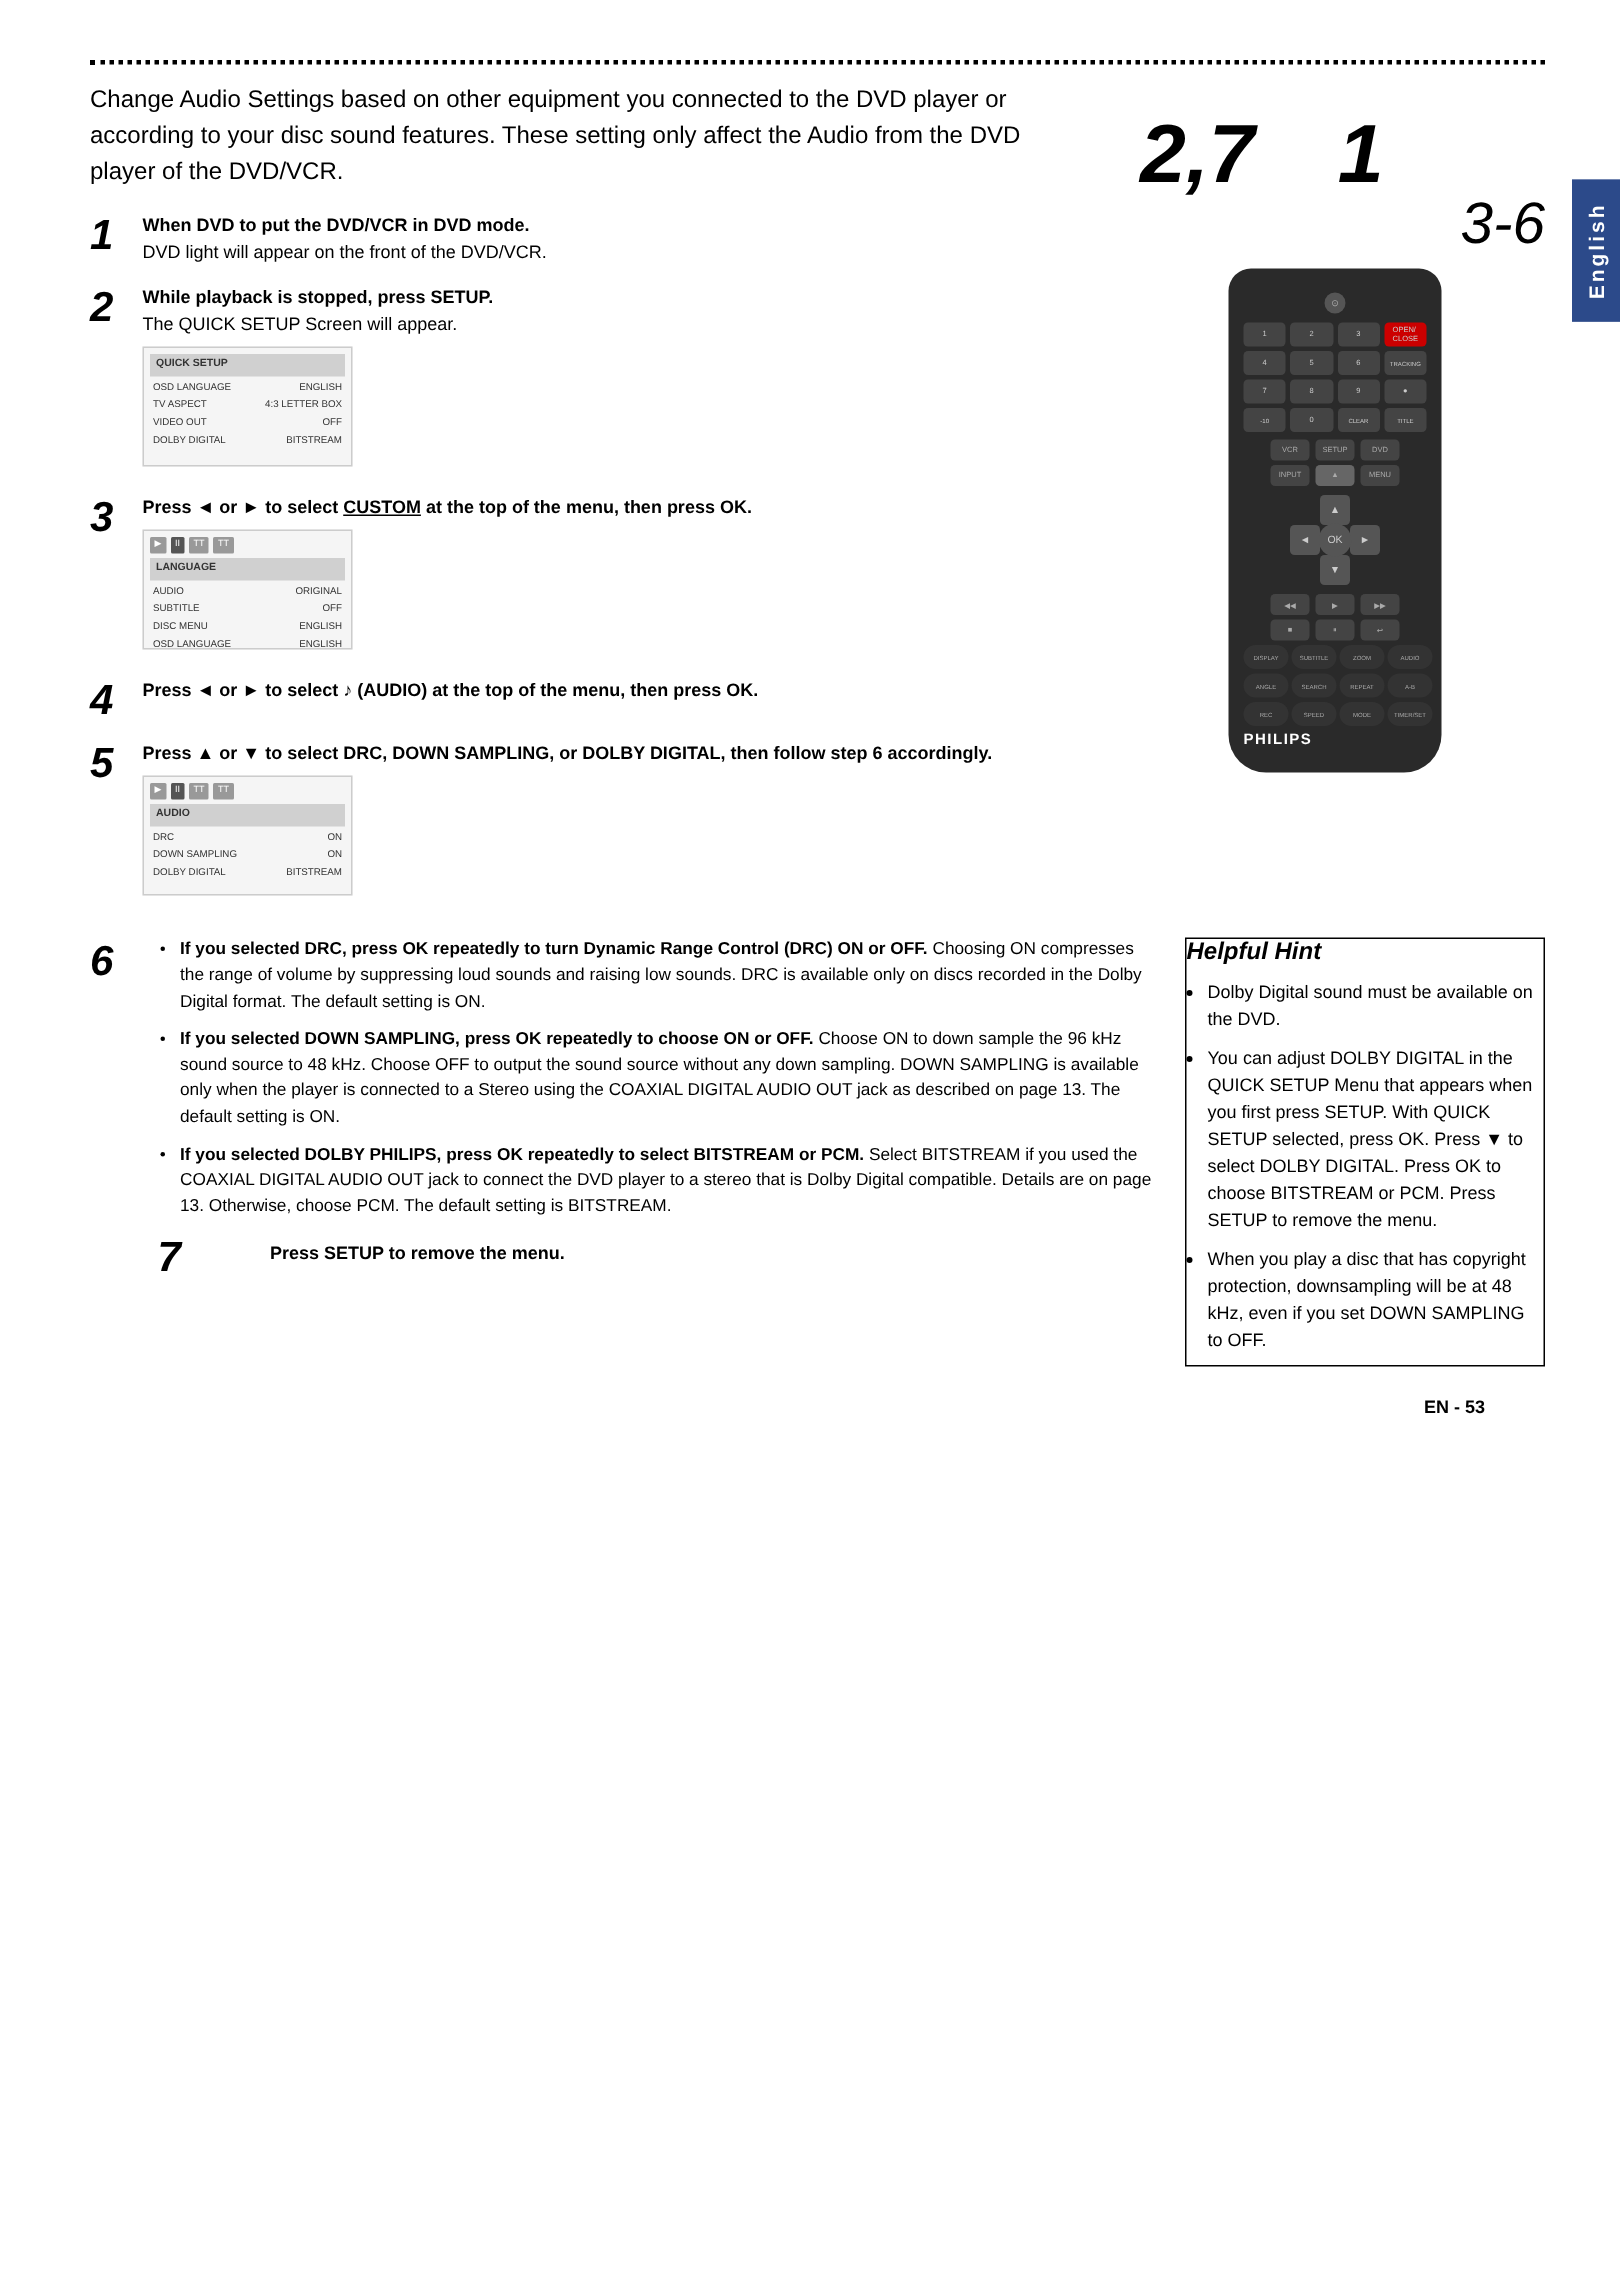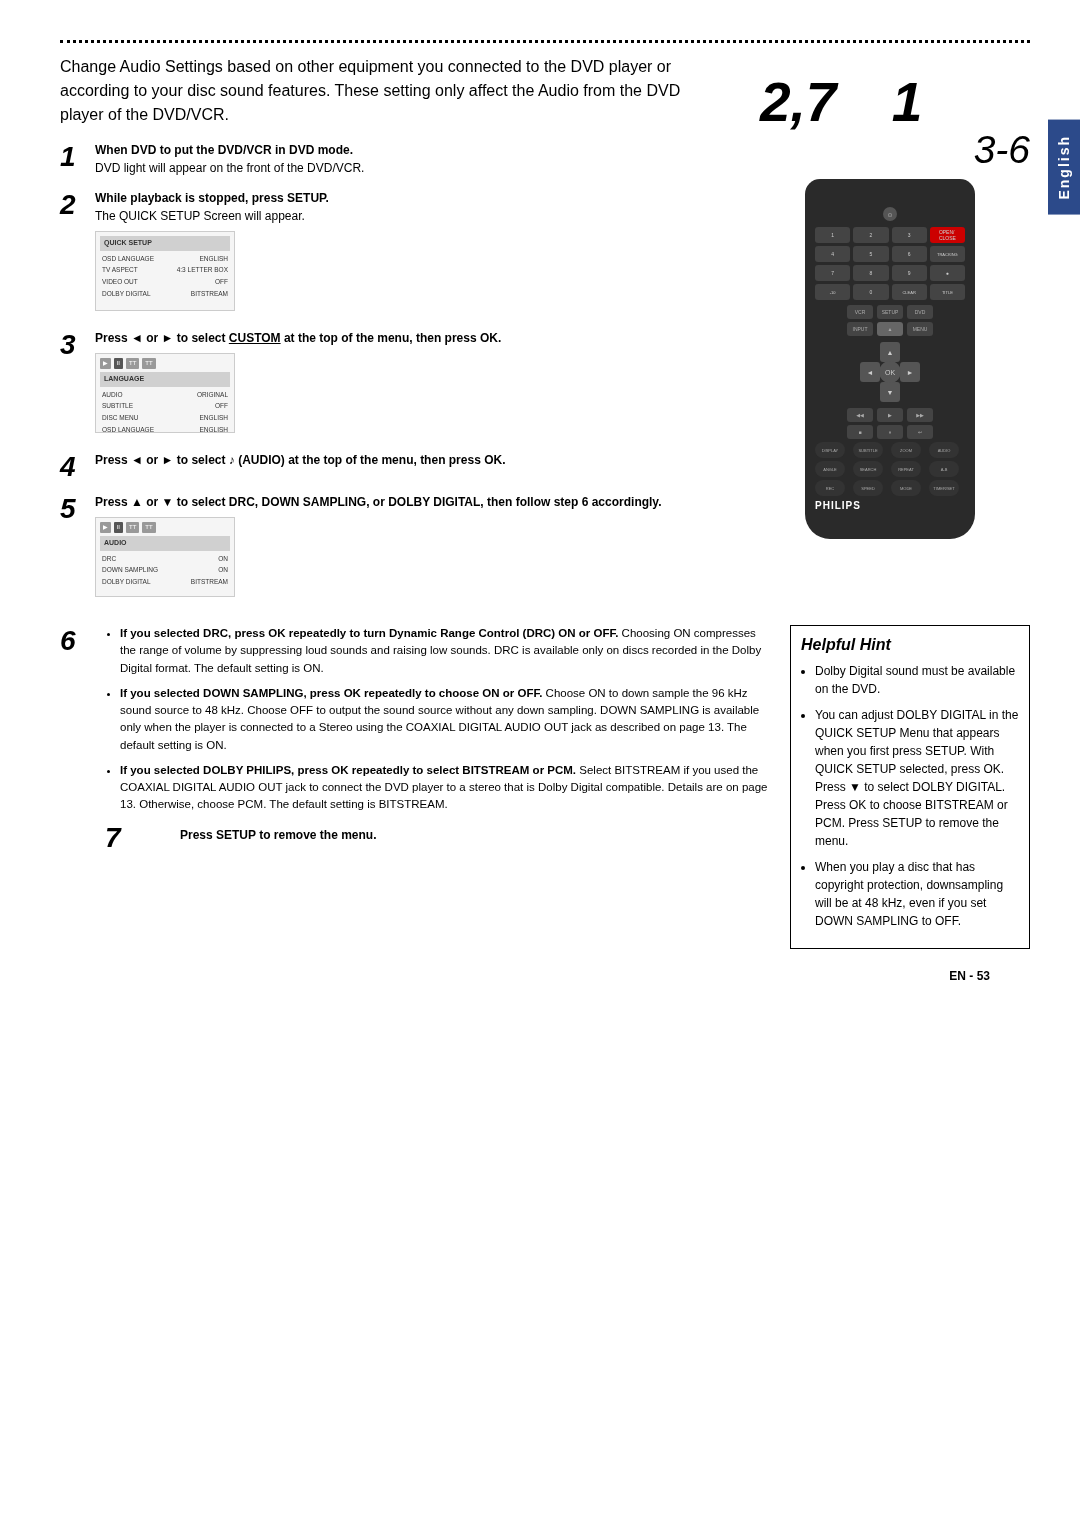--- a/index.html
+++ b/index.html
@@ -139,24 +139,24 @@
 
     
     .remote-container {
       display: flex;
       flex-direction: column;
       align-items: center;
       margin-top: 10px;
     }
 
     .remote {
-      width: 170px;
+      width: 142px;
       background: #2a2a2a;
       border-radius: 15px 15px 25px 25px;
-      padding: 28px 10px;
+      padding: 16px 10px;
       position: relative;
     }
 
     .remote-top {
       text-align: center;
       margin-bottom: 6px;
     }
 
     .remote-brand {
       color: #fff;
@@ -274,21 +274,20 @@
     }
 
     .step6-content ul li {
       margin-bottom: 8px;
     }
 
     .helpful-hint-box {
       width: 240px;
       flex-shrink: 0;
       border: 1px solid #000;
-      padding: 10px;
     }
 
     .helpful-hint-title {
       font-size: 16px;
       font-style: italic;
       font-weight: bold;
       margin-bottom: 8px;
     }
 
     .helpful-hint-box ul {

